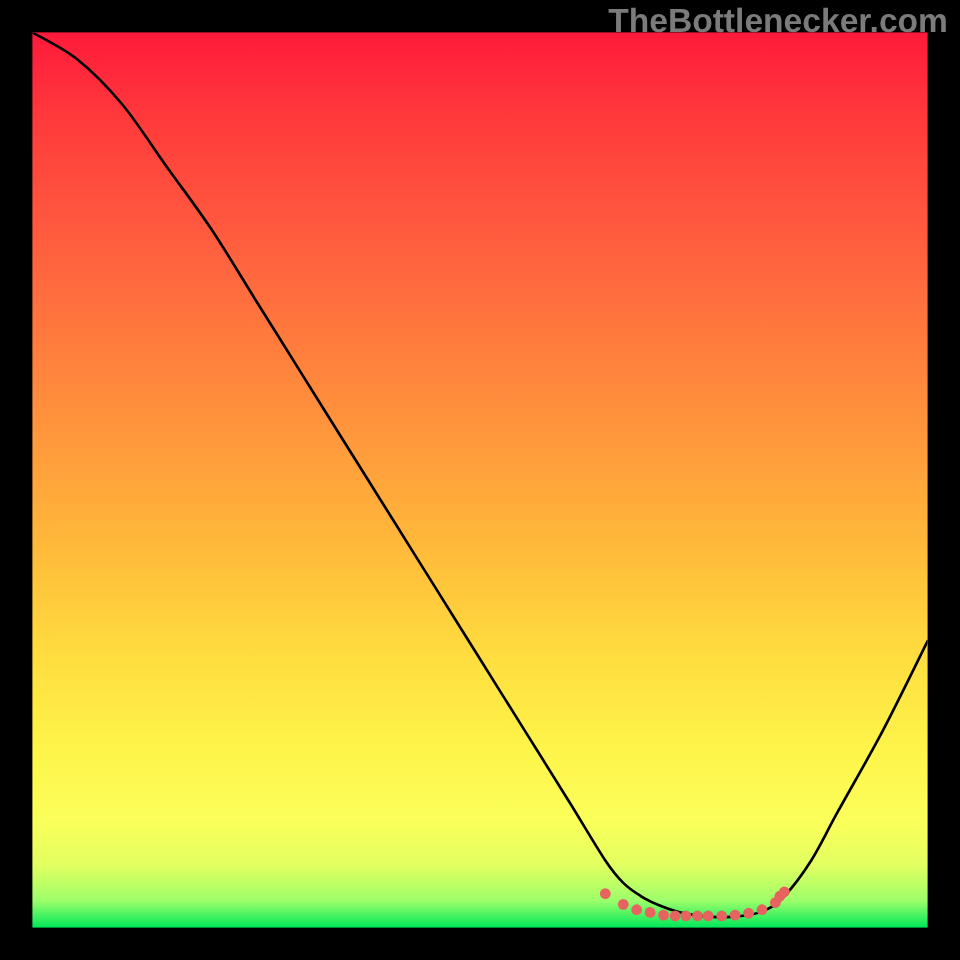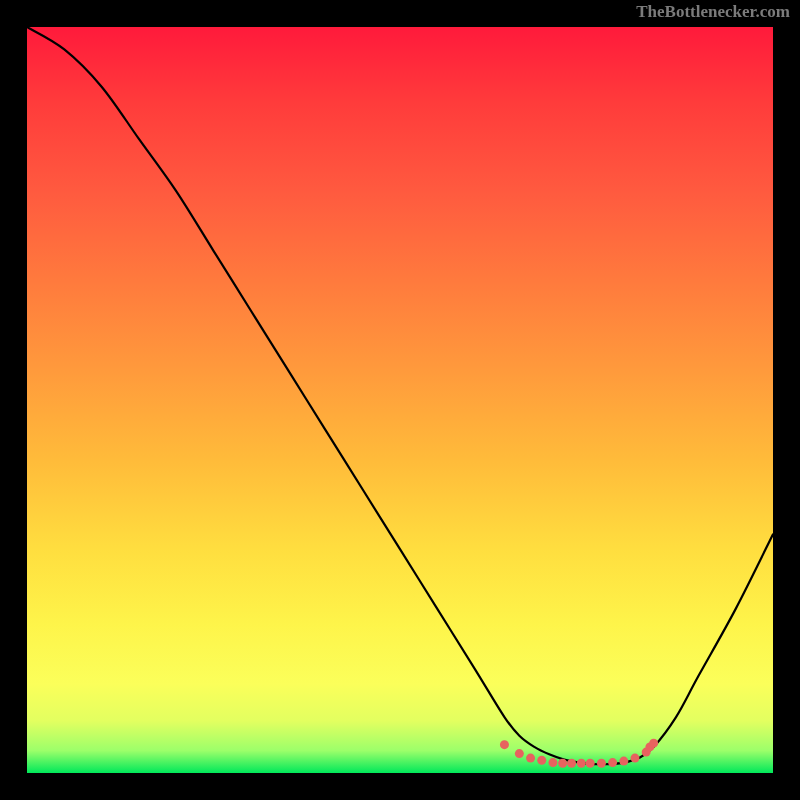--- a/index.html
+++ b/index.html
@@ -1,22 +1,22 @@
 <!DOCTYPE html>
 <html><head>
 <meta charset="utf-8">
 <style>
   * { margin: 0; padding: 0; box-sizing: border-box; }
   html, body { width: 800px; height: 800px; overflow: hidden; background: #000; }
   .attribution {
     position: absolute;
     top: 2px;
     right: 10px;
-    font-family: Liberation Serif, serif;
-    font-size: 17px;
+    font-family: Liberation Sans, sans-serif;
+    font-size: 28px;
     font-weight: bold;
     color: #7b7b7b;
     z-index: 10;
   }
   .chart-wrap {
     position: absolute;
     left: 27px;
     top: 27px;
     width: 746px;
     height: 746px;

